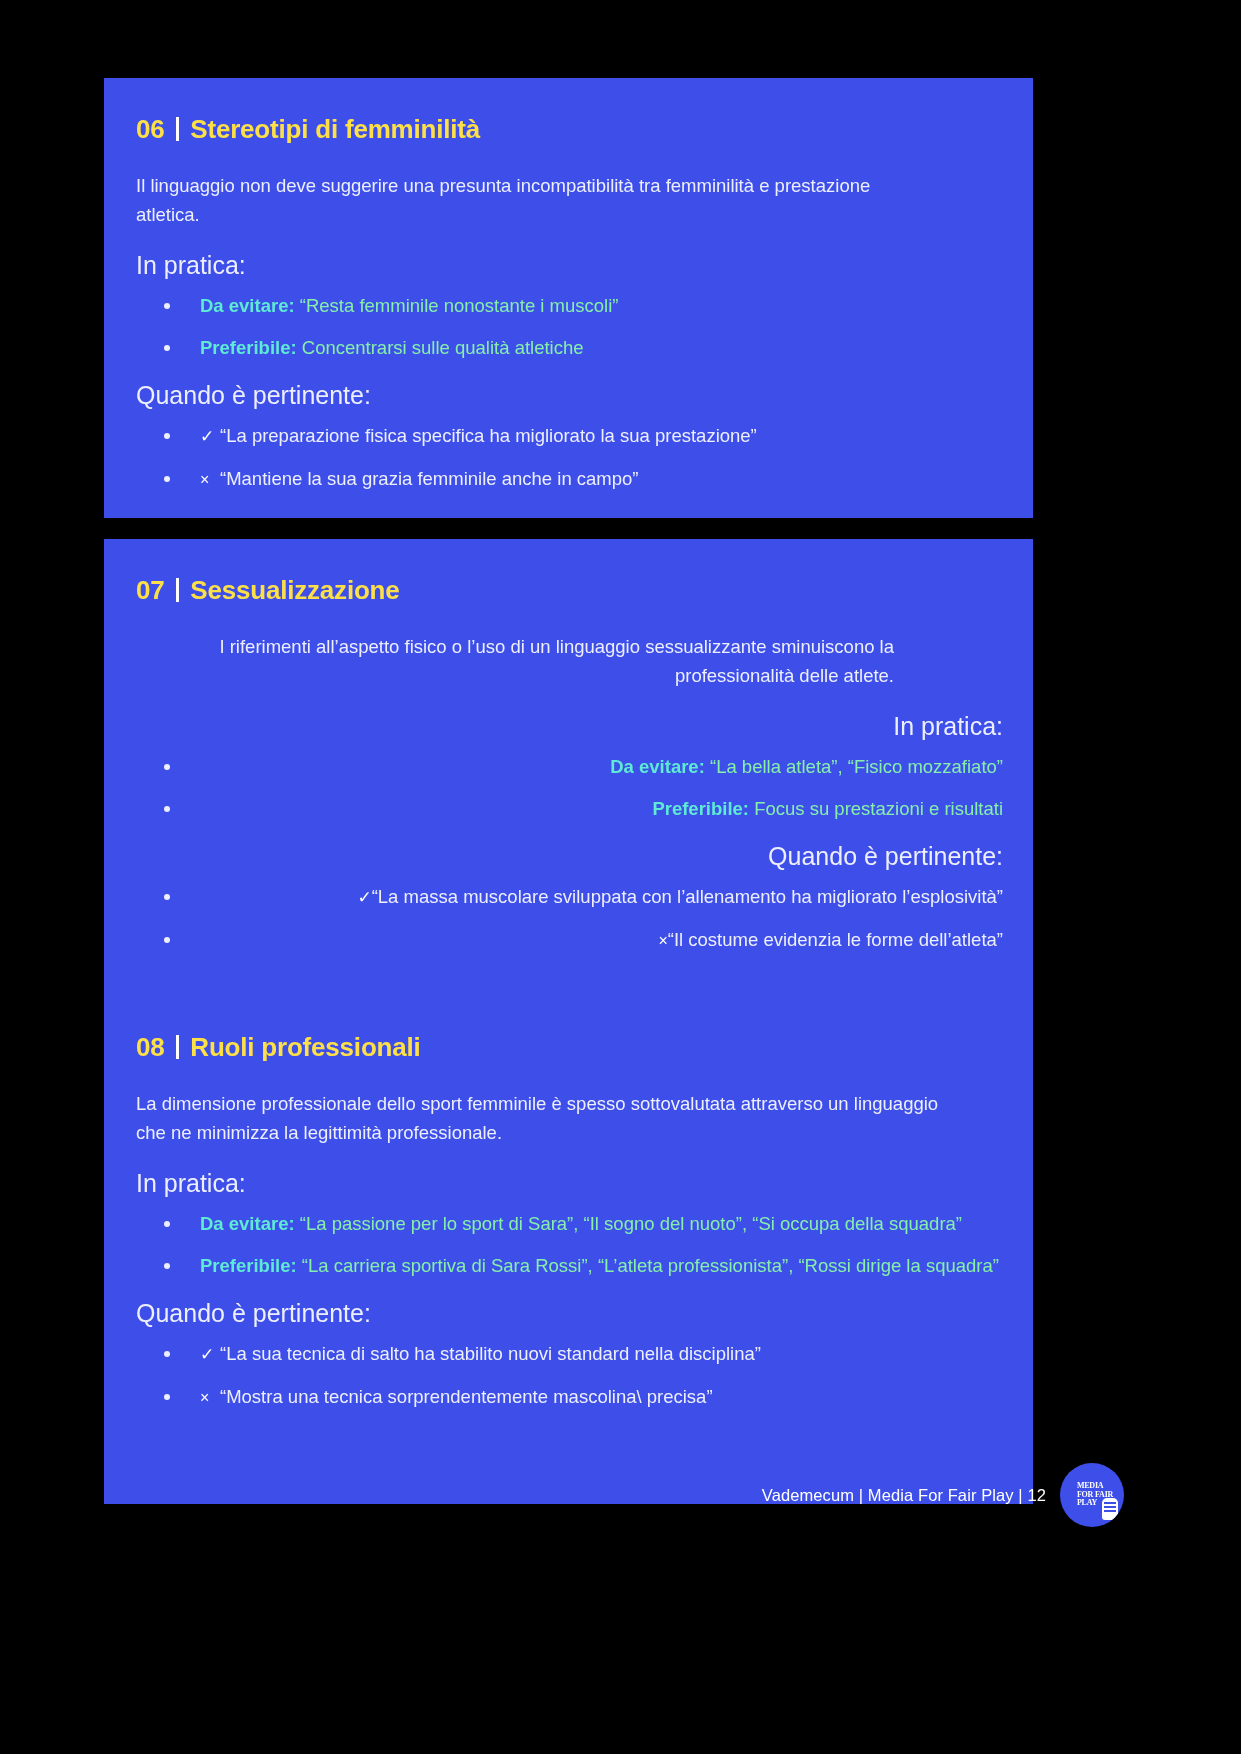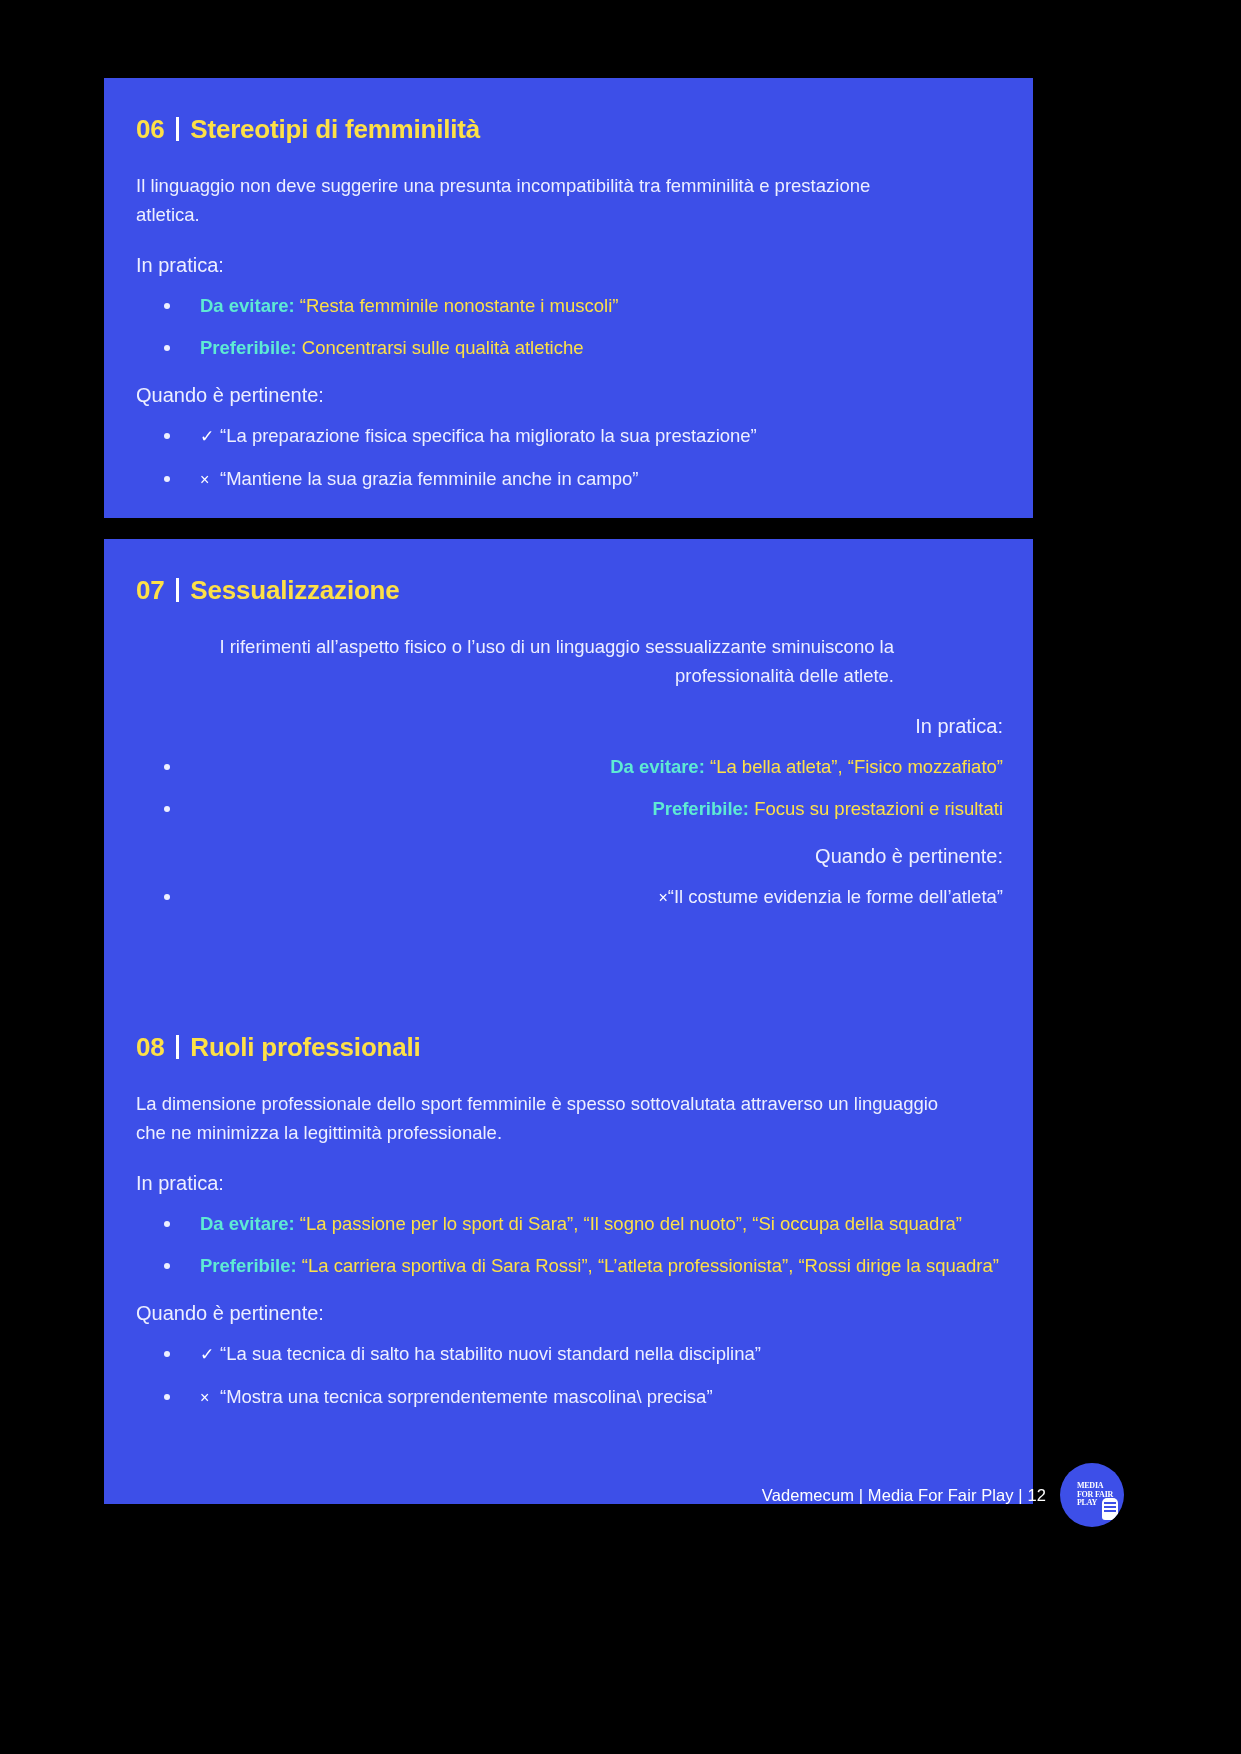--- a/index.html
+++ b/index.html
@@ -73,21 +73,21 @@
     font-size: 18.5px;
     line-height: 29px;
     max-width: 760px;
     margin-bottom: 22px;
     padding-left: 2px;
   }
   #card-08 .intro { max-width: 810px; }
 
   .lead {
     color: #EDEFFF;
-    font-size: 20px;
+    font-size: 25px;
     line-height: 28px;
     margin: 0 0 14px 0;
     padding-left: 2px;
   }
   .lead-2 { margin-top: 20px; }
 
   
   ul.bullets { list-style: none; margin: 0 0 0 0; padding: 0; }
   ul.bullets li {
     position: relative;
@@ -101,21 +101,21 @@
   ul.bullets li .dot {
     position: absolute;
     left: 30px;
     top: 10px;
     width: 6px;
     height: 6px;
     background: #EDEFFF;
     border-radius: 50%;
   }
   .b-label { font-weight: bold; color: #5eead4; }
-  .b-text  { color: #fde047; }
+  .b-text  { color: #86efac; }
 
   
   ul.examples { list-style: none; margin: 0; padding: 0; }
   ul.examples li {
     position: relative;
     color: #EDEFFF;
     font-size: 18.5px;
     line-height: 26px;
     padding-left: 66px;
     margin-bottom: 16px;
@@ -264,20 +264,24 @@
       </li>
       <li>
         <span class="dot"></span>
         <span class="b-label">Preferibile:</span><span class="b-text"> Focus su prestazioni e risultati</span>
       </li>
     </ul>
 
     <p class="lead lead-2">Quando è pertinente:</p>
 
     <ul class="examples">
+      <li>
+        <span class="dot"></span>
+        <span class="mark">✓</span><span>“La massa muscolare sviluppata con l’allenamento ha migliorato l’esplosività”</span>
+      </li>
       <li>
         <span class="dot"></span>
         <span class="mark mark-cross">×</span><span>“Il costume evidenzia le forme dell’atleta”</span>
       </li>
     </ul>
   </section>
 
   <section class="card" id="card-08">
     <h2 class="card-heading">
       <span class="card-num">08</span>

